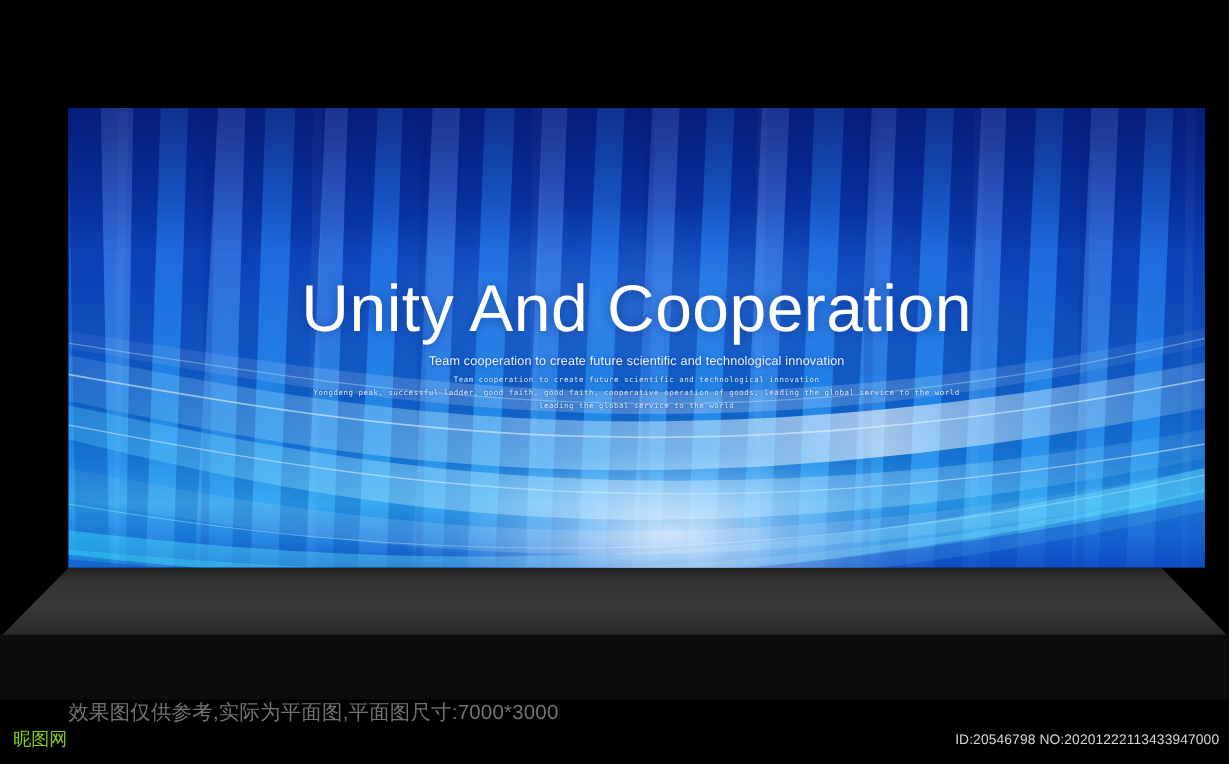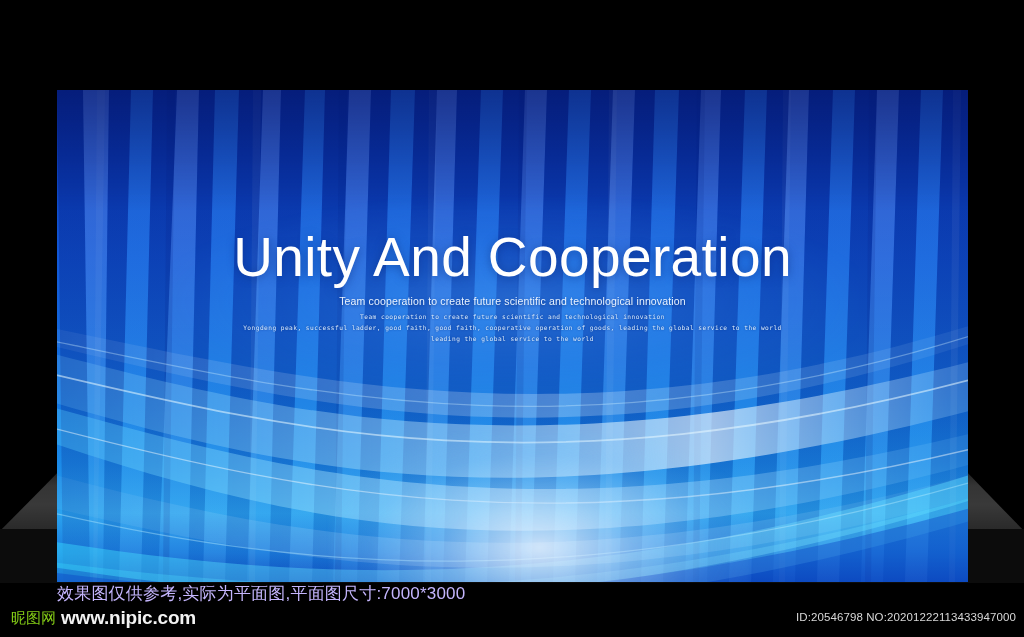--- a/index.html
+++ b/index.html
@@ -50,33 +50,34 @@
     height: 54px;
     background: #0c0c0c;
   }
 
   
   .banner {
     position: absolute;
     left: 57px;
     top: 90px;
     width: 911px;
-    height: 492px;
+    height: 383px;
     overflow: hidden;
     background:
       linear-gradient(to bottom,
         #0b36b8 0%,
         #0d46c9 16%,
         #1158d8 34%,
         #1468dd 50%,
         #1478e2 64%,
         #1b8ae8 76%,
         #2aa3ef 86%,
         #1b7fe0 94%,
         #0f53c4 100%);
+    padding-left: 36px;
   }
 
   
   .stripes {
     position: absolute;
     inset: 0;
   }
   .stripes svg {
     display: block;
     width: 100%;
@@ -164,21 +165,21 @@
     text-shadow: 0 0 2px rgba(10,40,120,0.75);
   }
   .tiny.first { margin-top: 5px; }
 
   
   .caption-cn {
     position: absolute;
     left: 57px;
     top: 582px;
     font-size: 17px;
-    color: #c4b5fd;
+    color: #737373;
     letter-spacing: 0.2px;
     white-space: nowrap;
   }
   .watermark {
     position: absolute;
     left: 11px;
     top: 607px;
     display: flex;
     align-items: center;
     gap: 5px;
@@ -352,17 +353,16 @@
       <div class="tiny first">Team cooperation to create future scientific and technological innovation</div>
       <div class="tiny">Yongdeng peak, successful ladder, good faith, good faith, cooperative operation of goods, leading the global service to the world</div>
       <div class="tiny">leading the global service to the world</div>
     </div>
   </div>
 
   <div class="caption-cn">效果图仅供参考,实际为平面图,平面图尺寸:7000*3000</div>
 
   <div class="watermark">
     <span class="wm-cn">昵图网</span>
-    <span class="wm-url">www.nipic.com</span>
   </div>
 
   <div class="idline">ID:20546798 NO:20201222113433947000</div>
 </div>
 
 </body></html>

